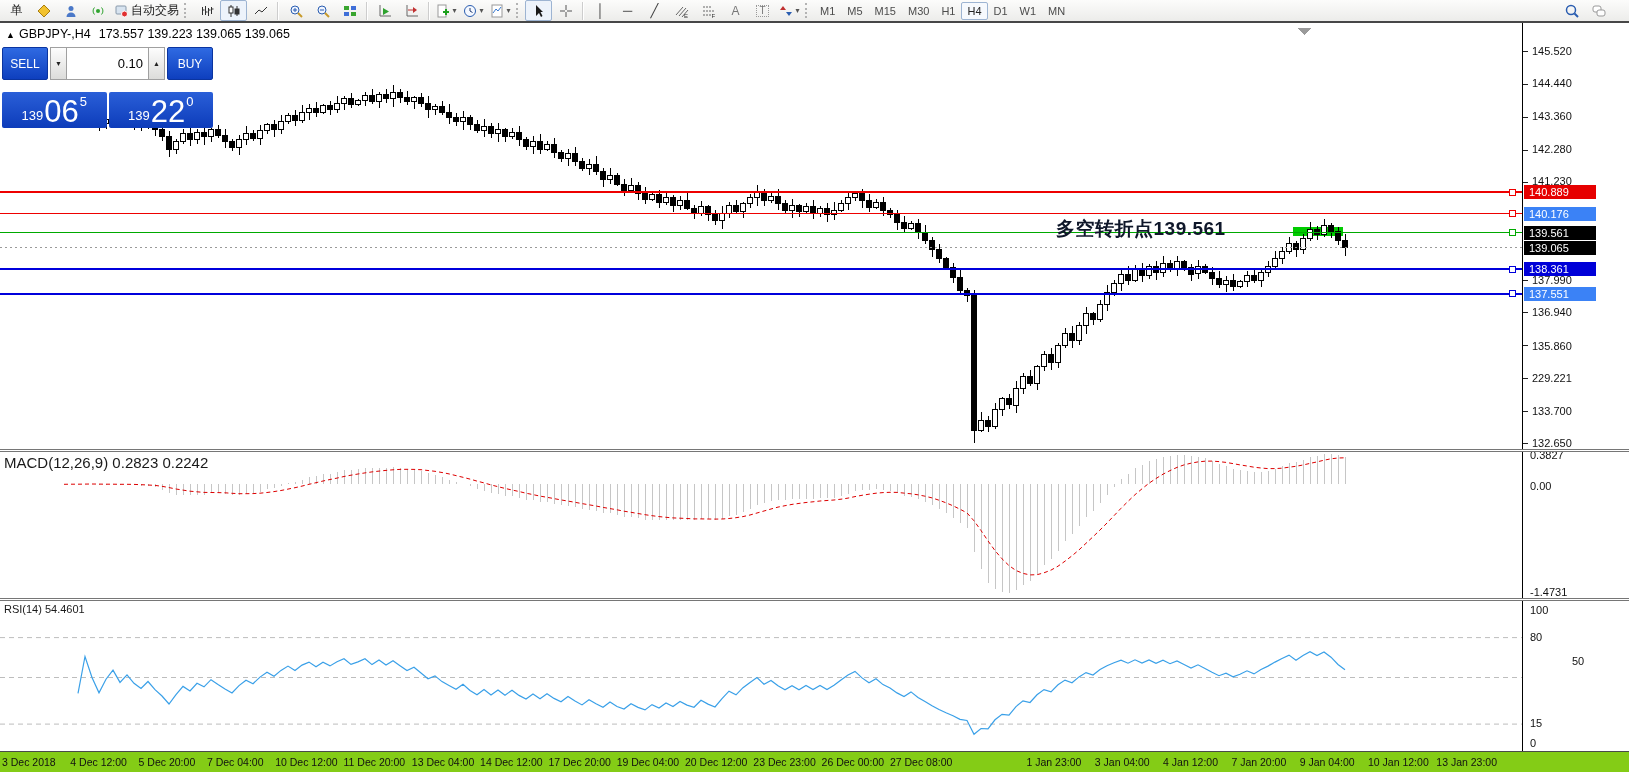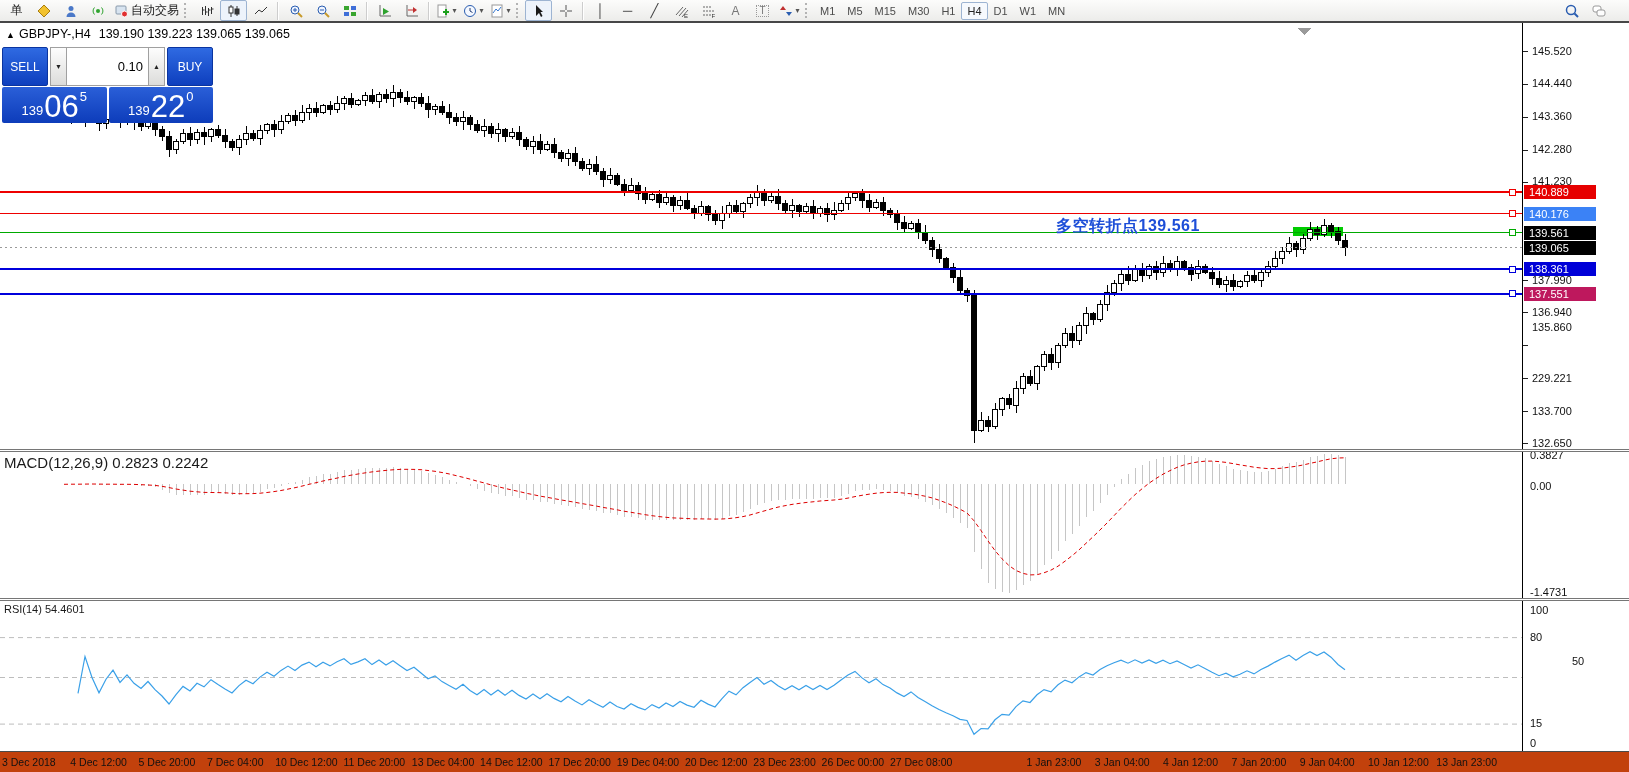--- a/index.html
+++ b/index.html
@@ -28,32 +28,32 @@
   #svg-rsi{position:absolute;top:578px;left:0;z-index:1;}
   .divider{position:absolute;left:0;width:1629px;height:1px;background:#fff;
            border-top:1px solid #767676;border-bottom:1px solid #767676;z-index:20;}
   #price-scale{position:absolute;left:1522px;top:0;width:107px;height:728px;background:#fff;
                border-left:1px solid #000;box-sizing:border-box;z-index:10;}
   .axtick{position:absolute;left:9px;font-size:11px;color:#111;white-space:nowrap;}
   .axdash{position:absolute;left:0;width:5px;height:1px;background:#222;}
   .pricetag{position:absolute;left:1px;width:72px;height:14px;line-height:14px;color:#fff;
             font-size:11px;padding-left:5px;box-sizing:border-box;}
   .paneval{position:absolute;left:7px;font-size:11px;color:#111;white-space:nowrap;}
-  #time-axis{position:absolute;left:0;top:728px;width:1629px;height:21px;background:#c2410c;
+  #time-axis{position:absolute;left:0;top:728px;width:1629px;height:21px;background:#84cc16;
              border-top:1px solid #4a4a4a;box-sizing:border-box;z-index:15;}
   .tlabel{position:absolute;top:4px;font-size:10.5px;color:#111;white-space:nowrap;}
   #chart-title{position:absolute;left:6px;top:4px;z-index:30;font-size:12.5px;color:#000;}
   #chart-title .sym{font-weight:bold;margin-right:8px;}
   #macd-label{position:absolute;left:4px;top:431px;z-index:30;font-size:15px;color:#1a1a1a;}
   #rsi-label{position:absolute;left:4px;top:580px;z-index:30;font-size:11px;color:#1a1a1a;}
-  #annotation{position:absolute;left:1056px;top:193px;z-index:25;font-size:16px;font-weight:bold;
-              color:#1d4ed8;letter-spacing:0.5px;white-space:nowrap;}
+  #annotation{position:absolute;left:1056px;top:193px;z-index:25;font-size:19px;font-weight:bold;
+              color:#0f172a;letter-spacing:0.5px;white-space:nowrap;}
   
   #trade-panel{position:absolute;left:2px;top:24px;width:211px;z-index:40;}
-  .tp-row1{display:flex;height:39px;margin-bottom:1px;}
+  .tp-row1{display:flex;height:33px;margin-bottom:12px;}
   .tp-btn{width:46px;background:linear-gradient(#2f6ae2,#0e3fbe);color:#fff;font-size:12px;
           display:flex;align-items:center;justify-content:center;border-radius:2px;border:1px solid #0a34a0;box-sizing:border-box;}
   .tp-spin{flex:1;display:flex;margin:0 2px;}
   .tp-arrow{width:17px;background:linear-gradient(#fdfdfd,#dcdcda);border:1px solid #a0a0a0;
             display:flex;align-items:center;justify-content:center;font-size:7px;color:#222;box-sizing:border-box;}
   .tp-vol{flex:1;background:#fff;border-top:1px solid #a0a0a0;border-bottom:1px solid #a0a0a0;
           font-size:13px;color:#000;display:flex;align-items:center;justify-content:flex-end;padding-right:5px;}
   .tp-row2{display:flex;height:36px;gap:2px;}
   .tp-price{flex:1;background:linear-gradient(#2a5fd8,#0d3cba);border-radius:2px;color:#fff;
             display:flex;align-items:flex-end;justify-content:center;padding-bottom:2px;box-sizing:border-box;}
@@ -829,33 +829,33 @@
       <div class="axtick" style="top: 87.2902px;">143.360</div>
       <div class="axdash" style="top: 126.685px;"></div>
       <div class="axtick" style="top: 120.185px;">142.280</div>
       <div class="axdash" style="top: 158.667px;"></div>
       <div class="axtick" style="top: 152.167px;">141.230</div>
       <div class="axdash" style="top: 257.352px;"></div>
       <div class="axtick" style="top: 250.852px;">137.990</div>
       <div class="axdash" style="top: 289.333px;"></div>
       <div class="axtick" style="top: 282.833px;">136.940</div>
       <div class="axdash" style="top: 322.228px;"></div>
-      <div class="axtick" style="top: 298px; text-align: center;">135.860</div>
+      <div class="axtick" style="top: 317px; text-align: center;">135.860</div>
       <div class="axdash" style="top: 355.124px;"></div>
       <div class="axtick" style="top: 348.624px;">229.221</div>
       <div class="axdash" style="top: 388.019px;"></div>
       <div class="axtick" style="top: 381.519px;">133.700</div>
       <div class="axdash" style="top: 420px;"></div>
       <div class="axtick" style="top: 413.5px;">132.650</div>
       <div class="pricetag" style="top: 162.053px; background: rgb(230, 0, 0);">140.889</div>
       <div class="pricetag" style="top: 183.77px; background: #3b82f6;">140.176</div>
       <div class="pricetag" style="top: 202.502px; background: #000000;">139.561</div>
       <div class="pricetag" style="top: 217.609px; background: rgb(0, 0, 0);">139.065</div>
       <div class="pricetag" style="top: 239.052px; background: rgb(0, 0, 216);">138.361</div>
-      <div class="pricetag" style="top: 263.723px; background: #be185d;">137.551</div>
+      <div class="pricetag" style="top: 263.723px; background: #3b82f6;">137.551</div>
       <div class="paneval" style="top: 426px;">0.3827</div>
       <div class="paneval" style="top: 457px;">0.00</div>
       <div class="paneval" style="top: 563px;">-1.4731</div>
       <div class="paneval" style="top: 581px;">100</div>
       <div class="paneval" style="top: 607.6px;">80</div>
       <div class="paneval" style="top: 632px; margin-left: 42px;">50</div>
       <div class="paneval" style="top: 694.05px;">15</div>
       <div class="paneval" style="top: 714px;">0</div>
     </div>
   <div id="time-axis">
@@ -877,21 +877,21 @@
       <div class="tlabel" style="left: 1026.5px;">1 Jan 23:00</div>
       <div class="tlabel" style="left: 1094.8px;">3 Jan 04:00</div>
       <div class="tlabel" style="left: 1163.1px;">4 Jan 12:00</div>
       <div class="tlabel" style="left: 1231.4px;">7 Jan 20:00</div>
       <div class="tlabel" style="left: 1299.7px;">9 Jan 04:00</div>
       <div class="tlabel" style="left: 1368px;">10 Jan 12:00</div>
       <div class="tlabel" style="left: 1436.3px;">13 Jan 23:00</div>
     </div>
 
   <div id="chart-title">
-    <span style="font-size:9px;margin-right:4px;">▲</span><span class="sym" style="font-weight:normal;">GBPJPY-,H4</span><span>139.190 139.223 139.065 139.065</span>
+    <span style="font-size:9px;margin-right:4px;">▲</span><span class="sym" style="font-weight:normal;">GBPJPY-,H4</span><span>173.557 139.223 139.065 139.065</span>
   </div>
 
   <div id="trade-panel">
     <div class="tp-row1">
       <div class="tp-btn">SELL</div>
       <div class="tp-spin">
         <div class="tp-arrow">▼</div>
         <div class="tp-vol">0.10</div>
         <div class="tp-arrow">▲</div>
       </div>

